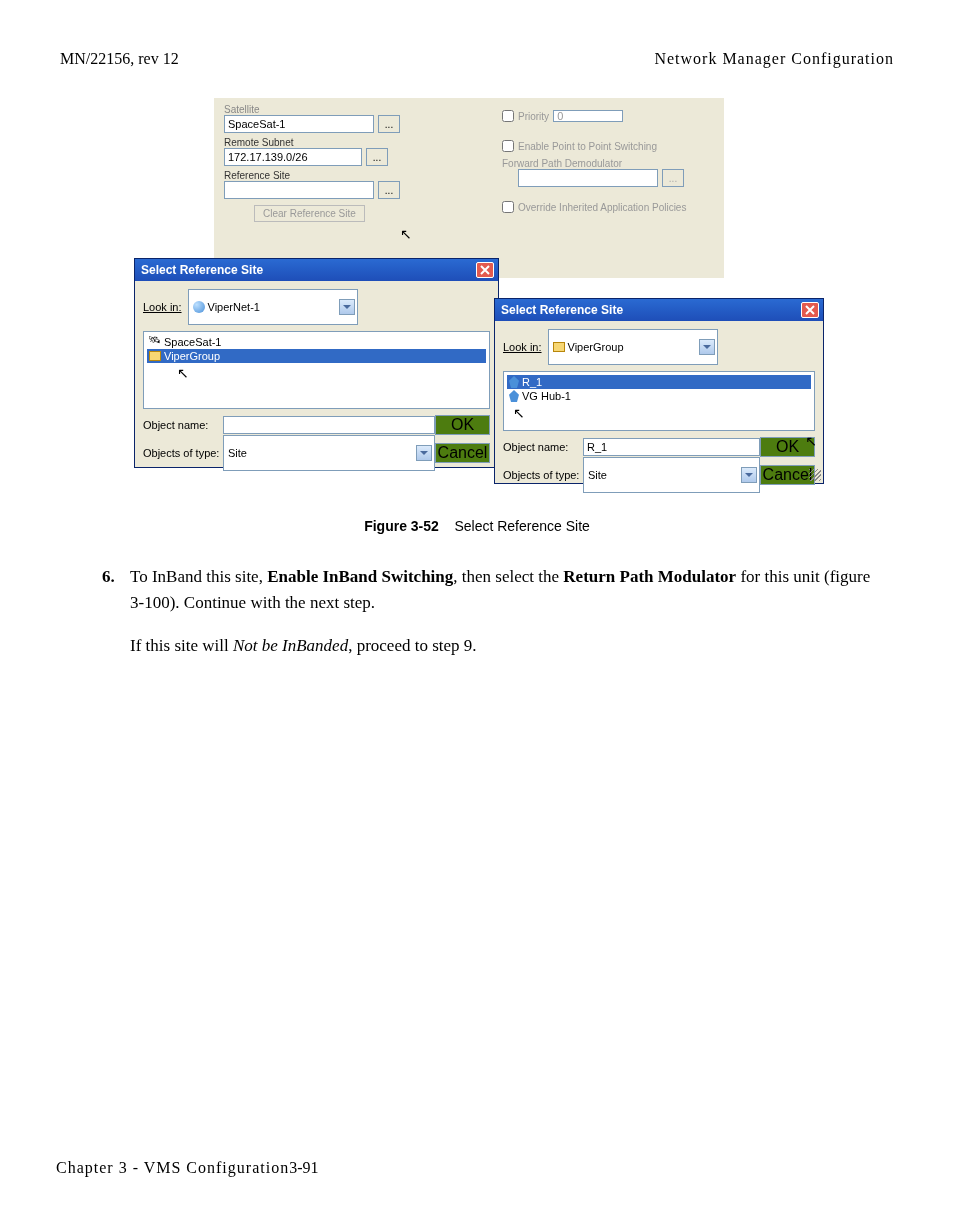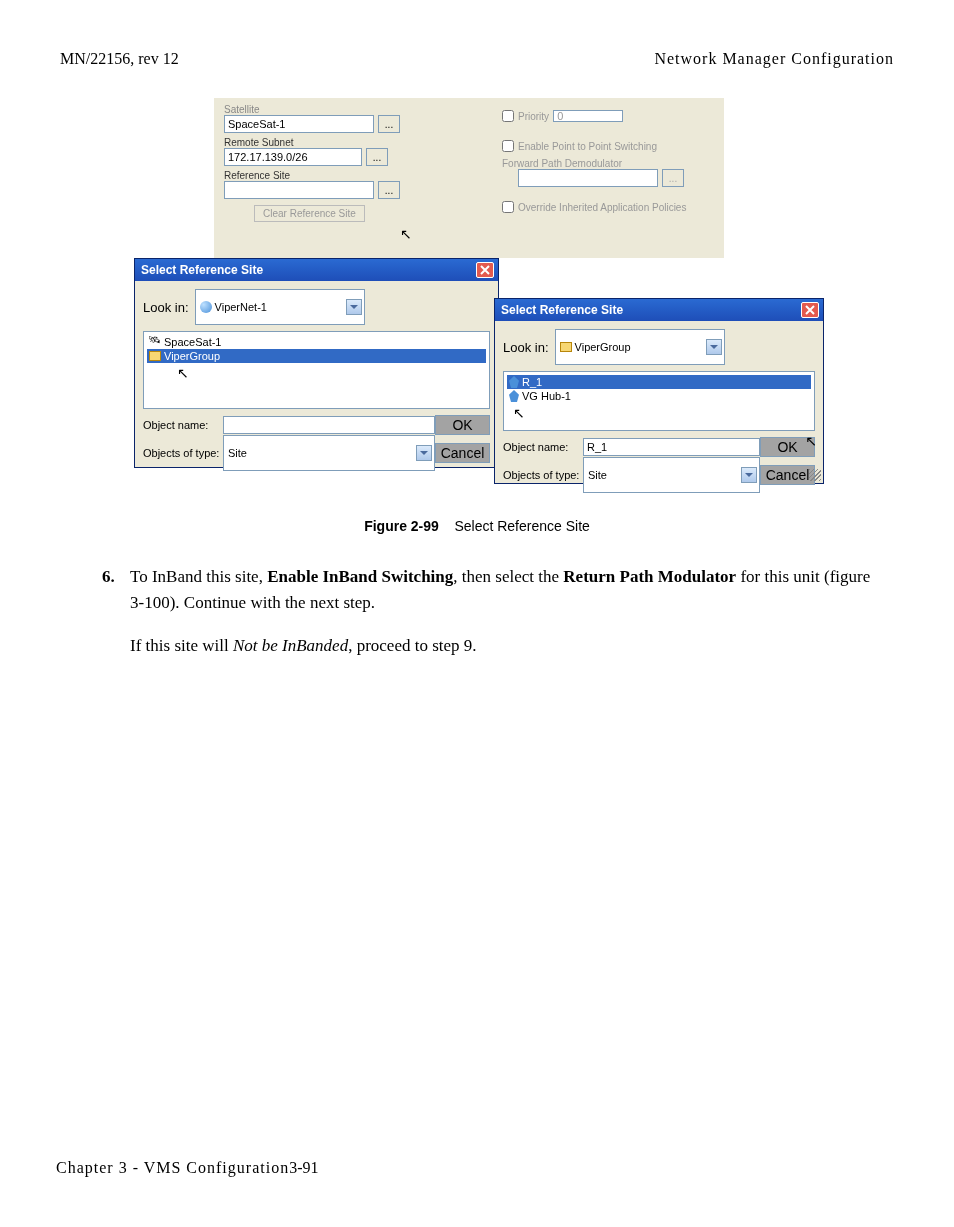--- a/index.html
+++ b/index.html
@@ -39,21 +39,21 @@
       left: 80px;
       top: 0;
       width: 280px;
       height: 160px;
       padding: 6px 10px;
     }
     .panel-top-right {
       left: 360px;
       top: 0;
       width: 230px;
-      height: 160px;
+      height: 180px;
       padding: 6px 8px;
     }
     .field-label {
       font-size: 10px;
       color: #333;
       margin-top: 4px;
     }
     .field-row {
       display: flex;
       align-items: center;
@@ -130,21 +130,21 @@
       border-radius: 2px;
       cursor: pointer;
     }
     .dialog-body { padding: 8px; }
     .lookin-row {
       display: flex;
       align-items: center;
       gap: 6px;
       margin-bottom: 6px;
     }
-    .lookin-label { font-size: 13px; }
+    .lookin-label { font-size: 11px; text-decoration: underline; }
     .combo {
       background: #fff;
       border: 1px solid #7F9DB9;
       height: 36px;
       display: flex;
       align-items: center;
       justify-content: space-between;
       padding: 0 2px 0 4px;
       flex: 1;
     }
@@ -176,24 +176,24 @@
       background: #316AC5;
       color: #fff;
     }
     .bottom-grid {
       display: grid;
       grid-template-columns: 80px 1fr 55px;
       align-items: center;
       font-size: 11px;
     }
     .dialog-btn {
-      background: #a3a3a3;
+      background: #4d7c0f;
       border: 1px solid #7F9DB9;
       height: 20px;
-      font-size: 14px;
+      font-size: 16px;
       cursor: pointer;
     }
     .dialog1 {
       left: 0;
       top: 160px;
       width: 365px;
       height: 210px;
     }
     .dialog2 {
       left: 360px;
@@ -429,21 +429,21 @@
         </div>
       </div>
       <span class="cursor-overlay" style="right:6px; bottom:34px;">↖</span>
       <div class="resize-grip"></div>
     </div>
 
   </div>
 </div>
 
 <div class="figure-caption">
-  <span class="fignum">Figure 2-99</span>
+  <span class="fignum">Figure 3-52</span>
   &nbsp;&nbsp;
   <span>Select Reference Site</span>
 </div>
 
 <div class="body-text">
   <span class="list-num">6.</span><span>To InBand this site, </span><b>Enable InBand Switching</b><span>, then select the </span><b>Return Path Modulator</b><span> for this unit (figure 3-100). Continue with the next step.</span>
 </div>
 <div class="body-text para2">
   <span>If this site will </span><i>Not be InBanded</i><span>, proceed to step 9.</span>
 </div>

